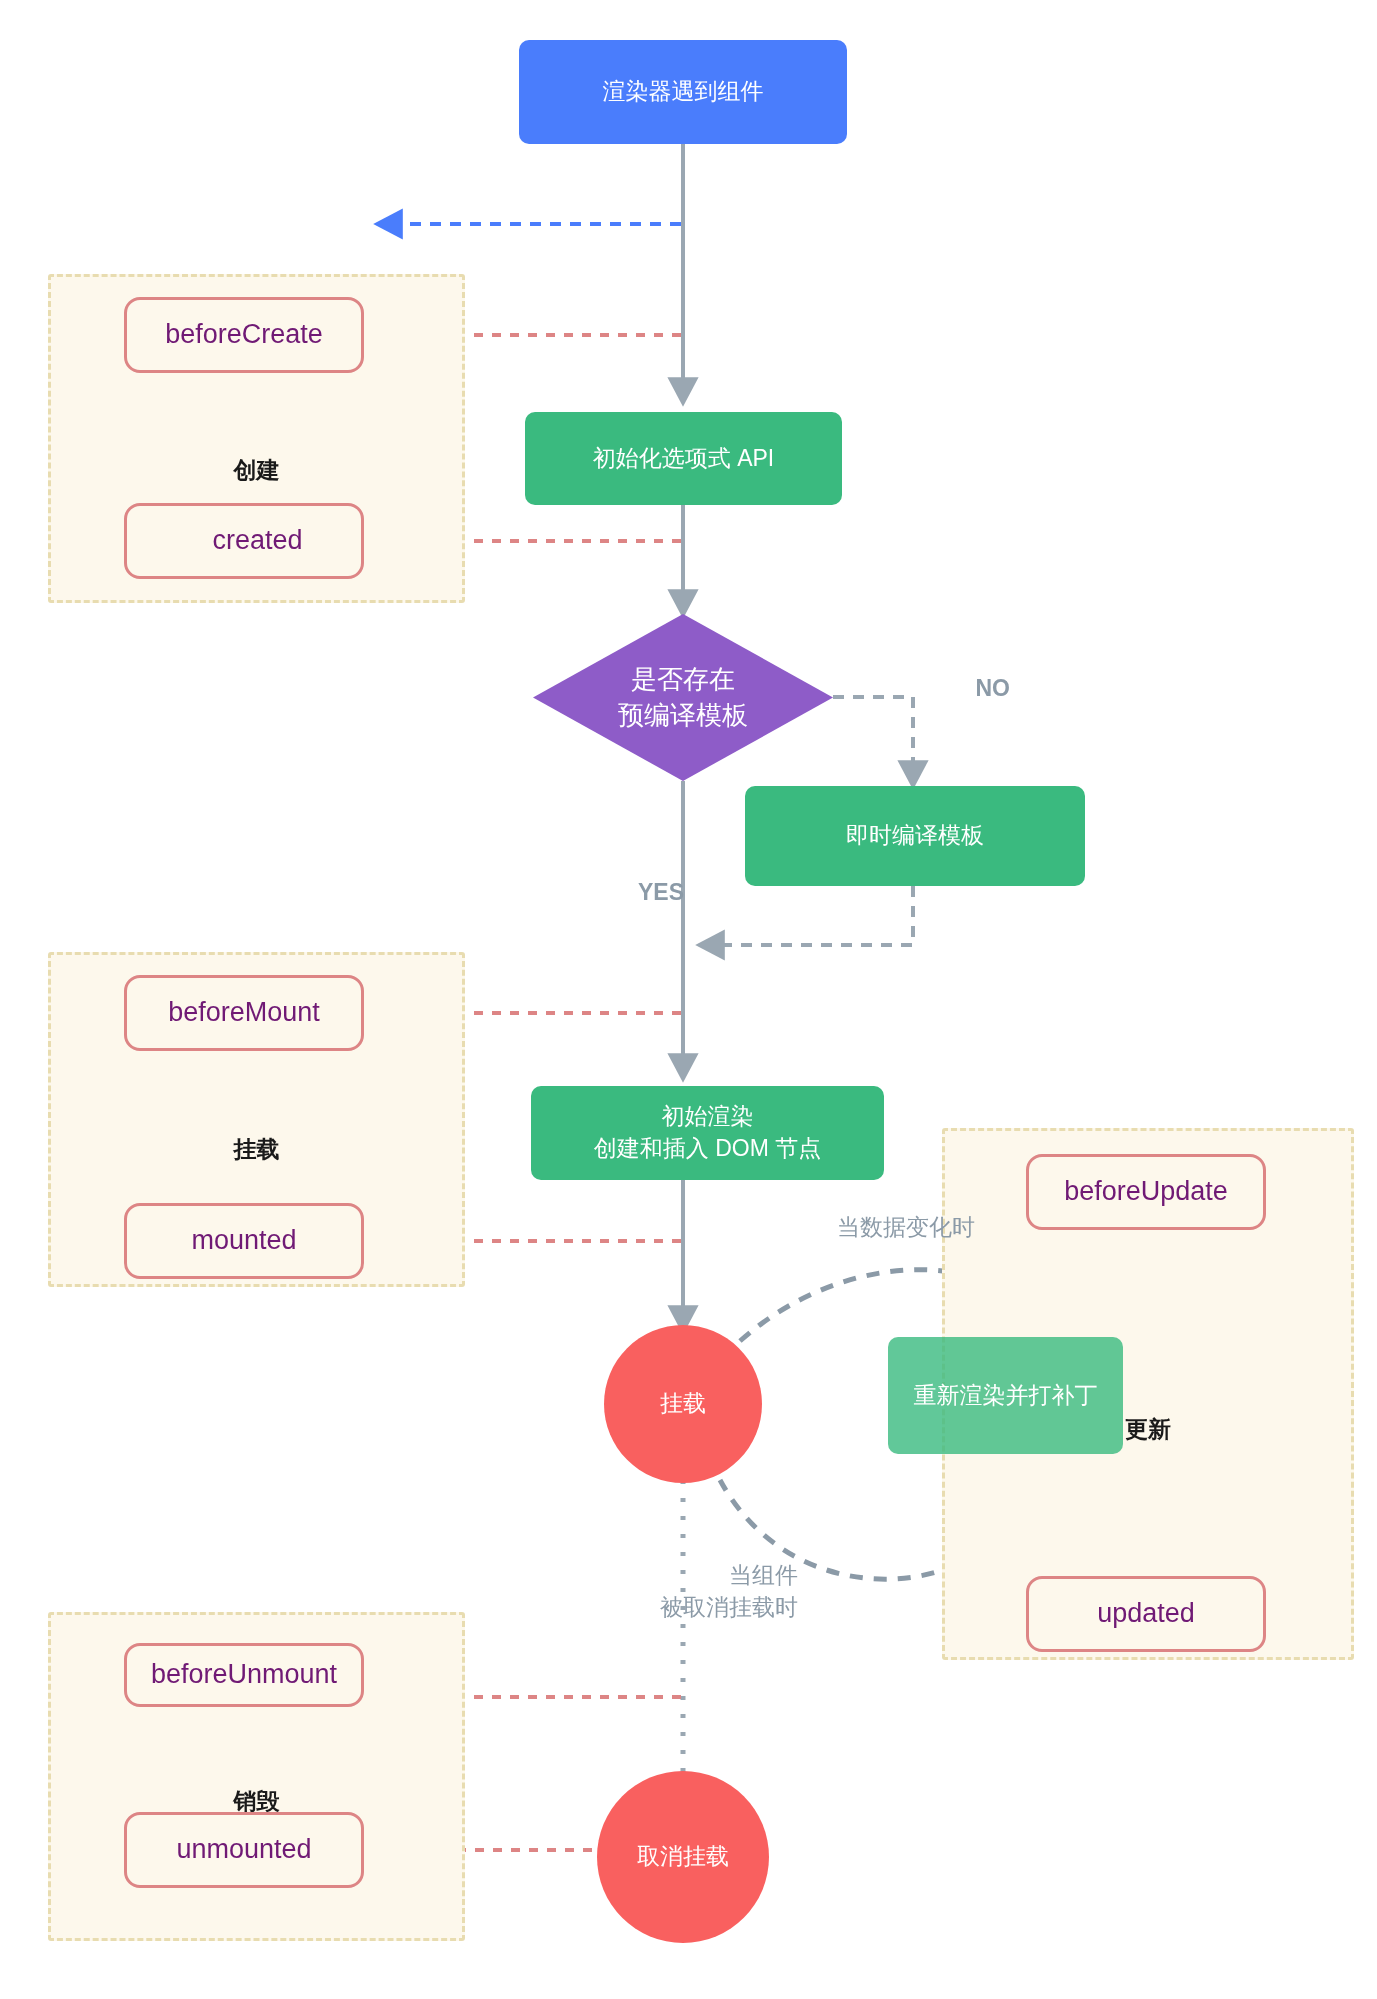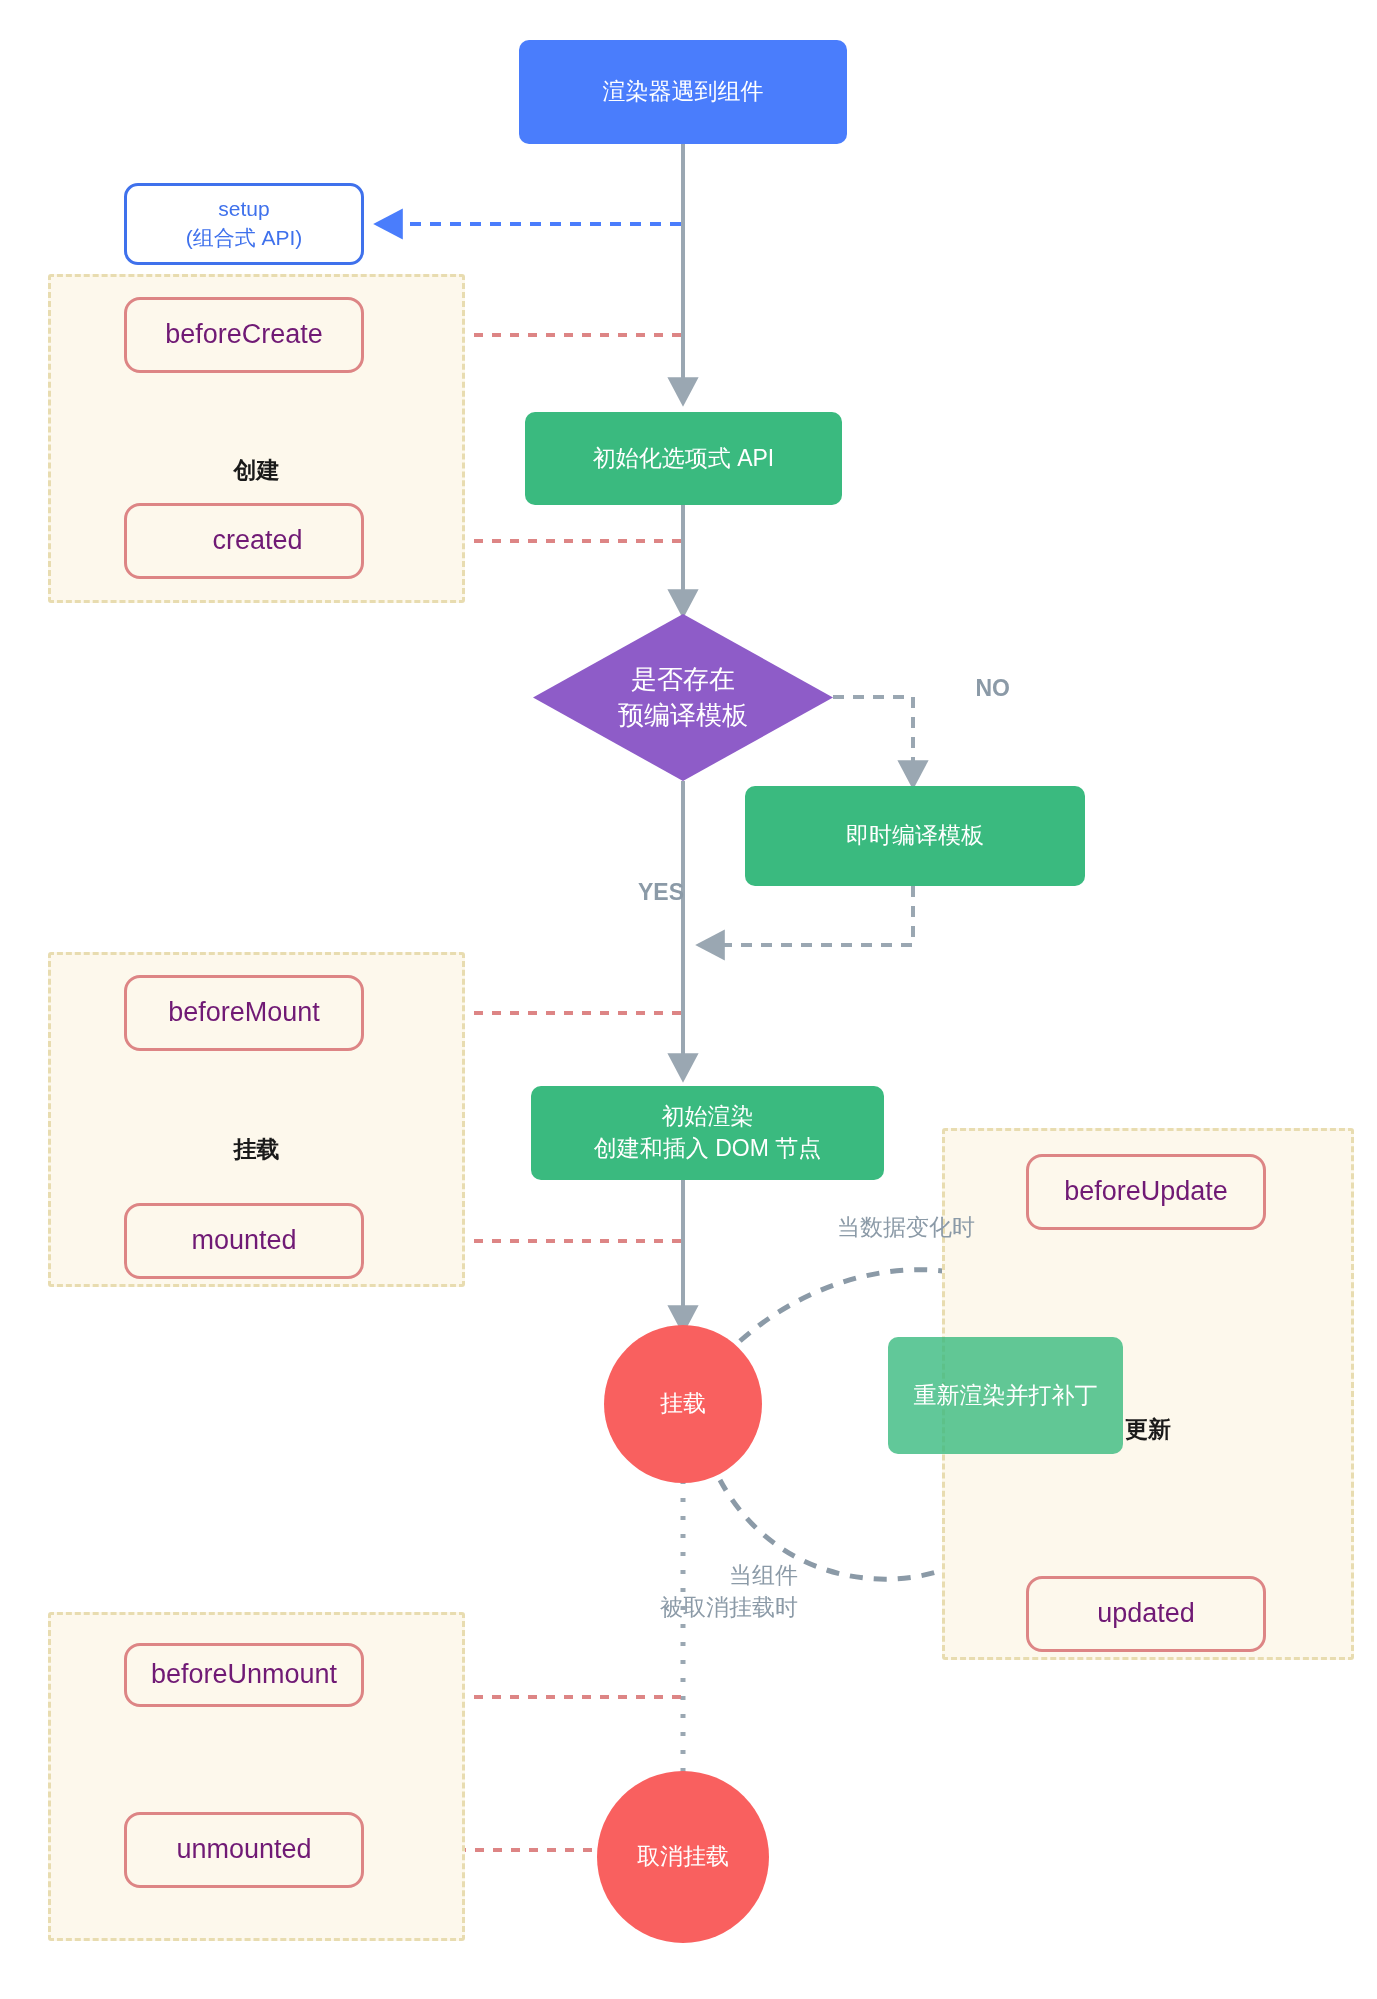--- a/index.html
+++ b/index.html
@@ -231,25 +231,24 @@
   <div class="group-box" style="left:48px; top:274px; width:417px; height:329px;"></div>
   <div class="group-label" style="left:48px; top:426px; width:417px;">创建</div>
 
   <div class="group-box" style="left:48px; top:952px; width:417px; height:335px;"></div>
   <div class="group-label" style="left:48px; top:1105px; width:417px;">挂载</div>
 
   <div class="group-box" style="left:942px; top:1128px; width:412px; height:532px;"></div>
   <div class="group-label" style="left:1053px; top:1385px; width:190px;">更新</div>
 
   <div class="group-box" style="left:48px; top:1612px; width:417px; height:329px;"></div>
+  <div class="group-label" style="left:48px; top:1757px; width:417px;">销毁</div>
 
   <div class="node box-blue" style="left:519px; top:40px; width:328px; height:104px;">渲染器遇到组件</div>
 
-  <div class="node box-setup" style="left:124px; top:183px; width:240px; height:82px; white-space:pre-line;">setup
-(组合式 API)</div>
 
   <div class="node box-hook" style="left:124px; top:297px; width:240px; height:76px;">beforeCreate</div>
 
   <div class="node box-hook" style="left:124px; top:503px; width:240px; height:76px;padding-left:27px;">created</div>
 
   <div class="node box-green" style="left:525px; top:412px; width:317px; height:93px;">初始化选项式 API</div>
 
   <div class="diamond-wrap" style="left:533px; top:614px; width:300px; height:167px;">
     <svg width="300" height="167" viewBox="0 0 300 167" style="display:block;">
       <polygon points="150,0 300,83.5 150,167 0,83.5" fill="#8e5cc8"></polygon>

